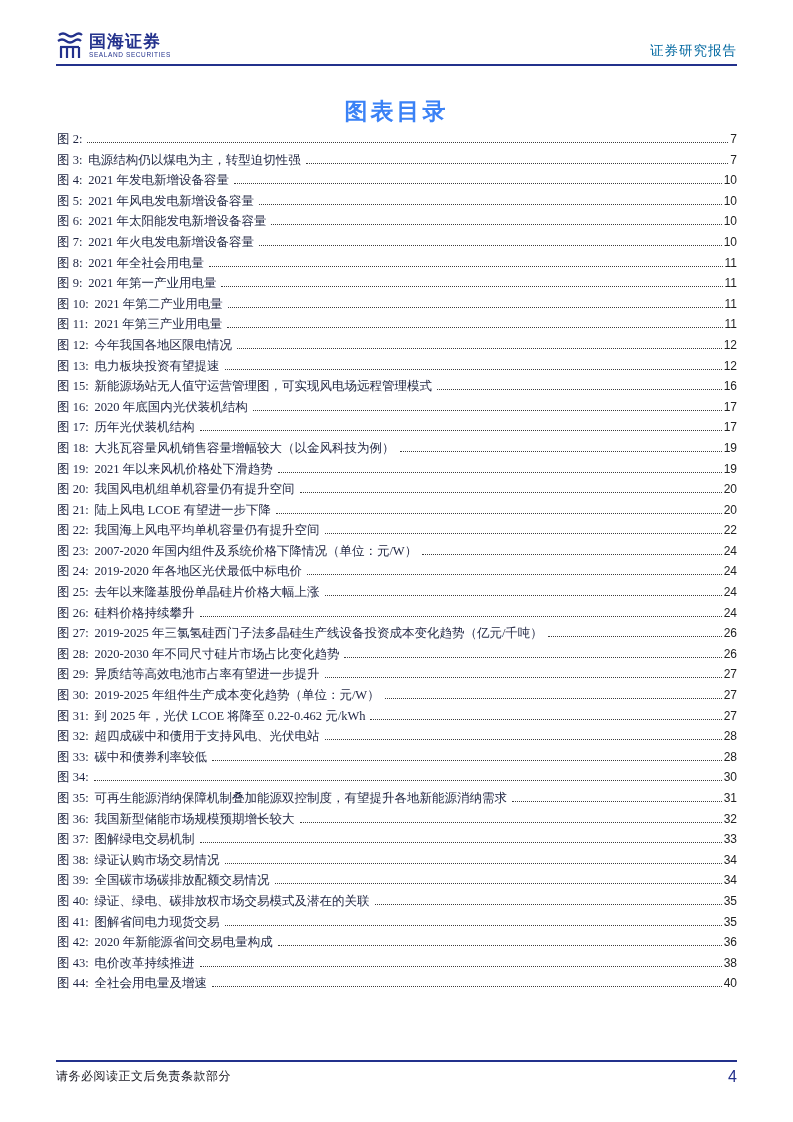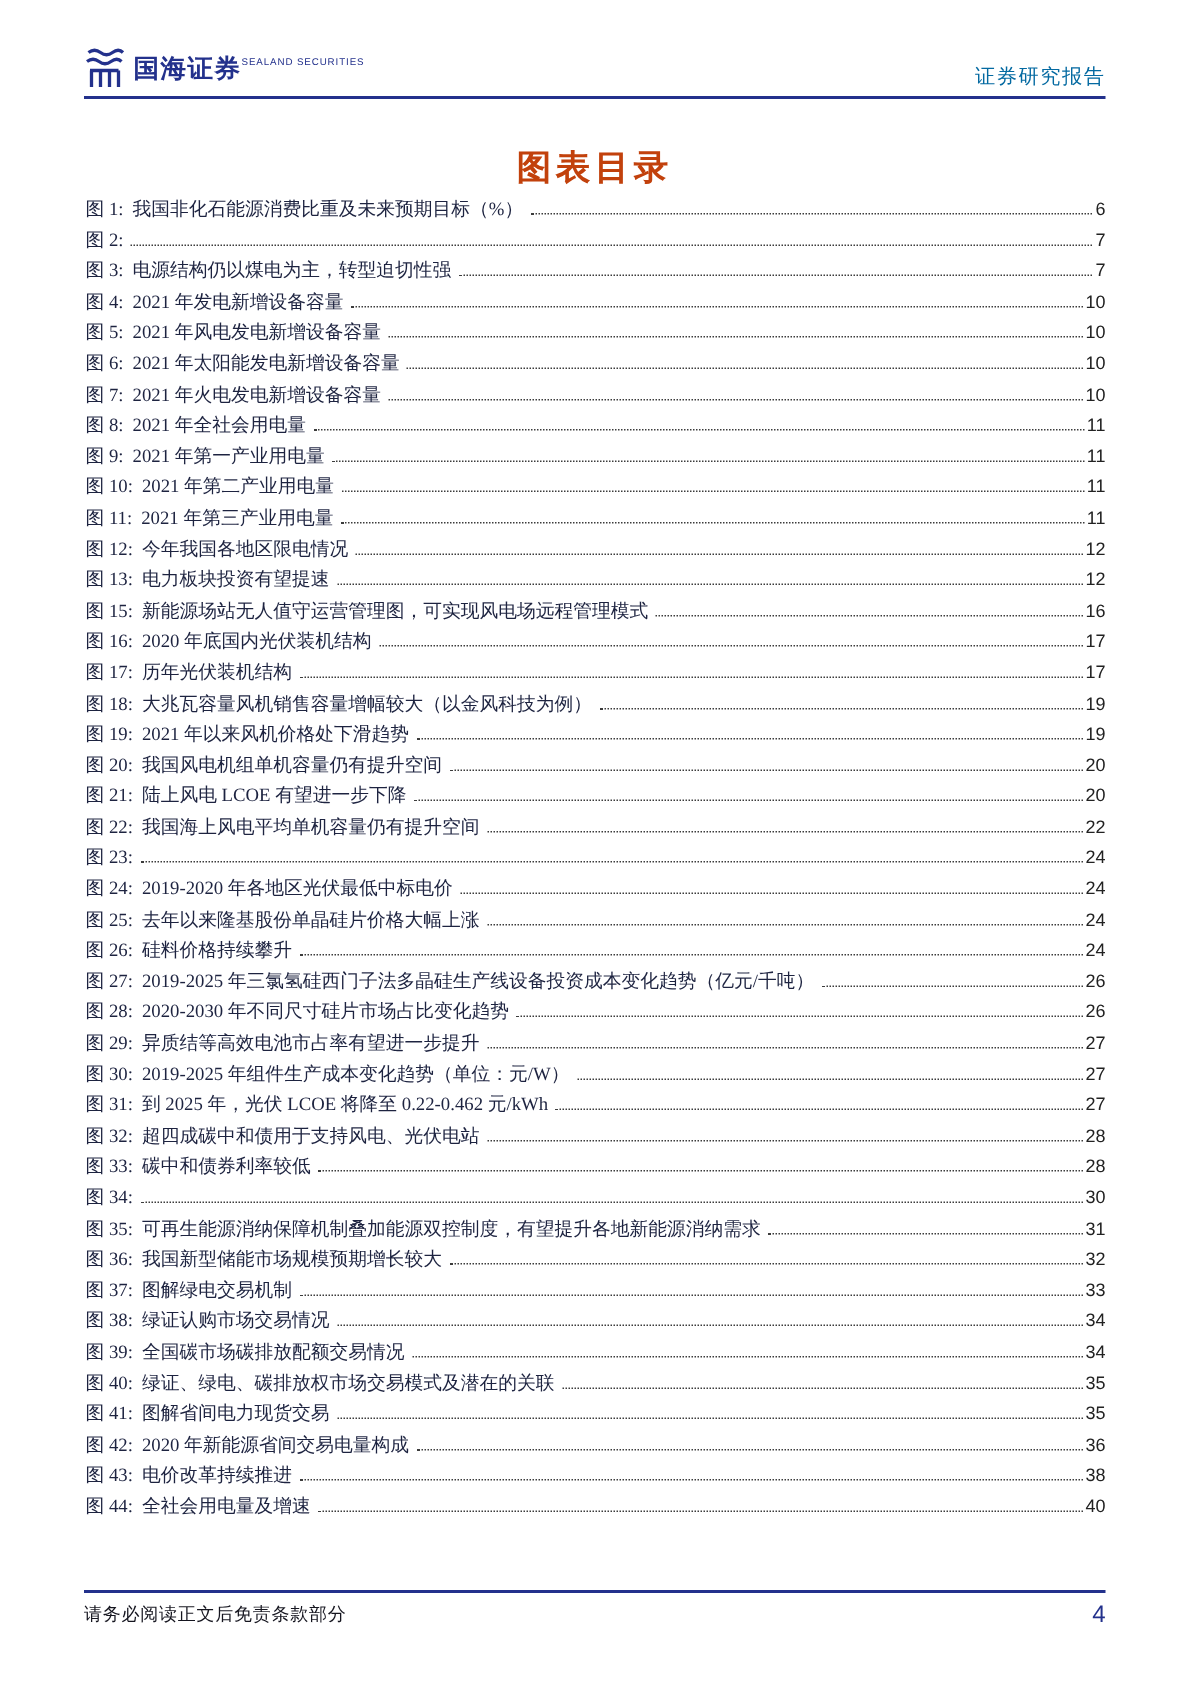--- a/index.html
+++ b/index.html
@@ -9,36 +9,36 @@
   }
   
   .header{
     position:absolute;top:28px;left:56px;right:56px;height:38px;
     display:flex;justify-content:space-between;align-items:flex-end;
     border-bottom:2px solid var(--accent,#23318c);
     padding-bottom:4px;box-sizing:border-box;
   }
   .brand{display:flex;align-items:center;gap:6px;}
   .brand-logo{width:27px;height:29px;flex:0 0 auto;}
-  .brand-text{display:flex;flex-direction:row;line-height:1;}
+  .brand-text{display:flex;flex-direction:column;line-height:1;}
   .brand-name{
     font-family:"Liberation Sans","DejaVu Sans",sans-serif;
     font-size:17px;font-weight:bold;color:var(--accent,#23318c);letter-spacing:1px;
   }
   .brand-sub{
     font-family:"Liberation Sans","DejaVu Sans",sans-serif;
     font-size:6.5px;color:var(--accent,#23318c);letter-spacing:.6px;margin-top:2px;
   }
   .report-type{
     font-size:13.5px;color:#0369a1;letter-spacing:1px;
   }
   
   .page-title{
     margin-top:96px;text-align:center;
-    font-size:23px;font-weight:bold;color:#c2410c;letter-spacing:3px;font-family:Liberation Mono, monospace;
+    font-size:23px;font-weight:bold;color:#3b82f6;letter-spacing:3px;font-family:Liberation Mono, monospace;
   }
   
   .toc{
     position:absolute;top:131px;left:57px;right:56px;
   }
   .toc-row{
     display:flex;align-items:baseline;height:20.6px;
     font-size:12.5px;color:#1d2340;white-space:nowrap;
   }
   .toc-label{flex:0 0 auto;}
@@ -87,26 +87,20 @@
         <span class="brand-name">国海证券</span>
         <span class="brand-sub">SEALAND SECURITIES</span>
       </span>
     </div>
     <div class="report-type">证券研究报告</div>
   </div>
 
   <div class="page-title">图表目录</div>
 
   <div class="toc">
-    <div class="toc-row">
-        <span class="toc-label">图 1:</span>
-        <span class="toc-title">我国非化石能源消费比重及未来预期目标（%）</span>
-        <span class="toc-leader"></span>
-        <span class="toc-page">6</span>
-      </div>
       <div class="toc-row">
         <span class="toc-label">图 2:</span>
         <span class="toc-leader"></span>
         <span class="toc-page">7</span>
       </div>
       <div class="toc-row">
         <span class="toc-label">图 3:</span>
         <span class="toc-title">电源结构仍以煤电为主，转型迫切性强</span>
         <span class="toc-leader"></span>
         <span class="toc-page">7</span>
@@ -214,20 +208,21 @@
         <span class="toc-page">20</span>
       </div>
       <div class="toc-row">
         <span class="toc-label">图 22:</span>
         <span class="toc-title">我国海上风电平均单机容量仍有提升空间</span>
         <span class="toc-leader"></span>
         <span class="toc-page">22</span>
       </div>
       <div class="toc-row">
         <span class="toc-label">图 23:</span>
+        <span class="toc-title">2007-2020 年国内组件及系统价格下降情况（单位：元/W）</span>
         <span class="toc-leader"></span>
         <span class="toc-page">24</span>
       </div>
       <div class="toc-row">
         <span class="toc-label">图 24:</span>
         <span class="toc-title">2019-2020 年各地区光伏最低中标电价</span>
         <span class="toc-leader"></span>
         <span class="toc-page">24</span>
       </div>
       <div class="toc-row">

